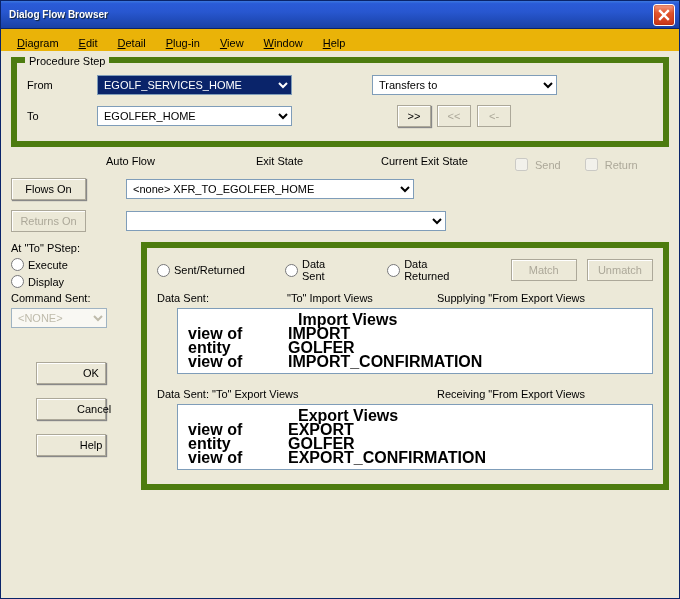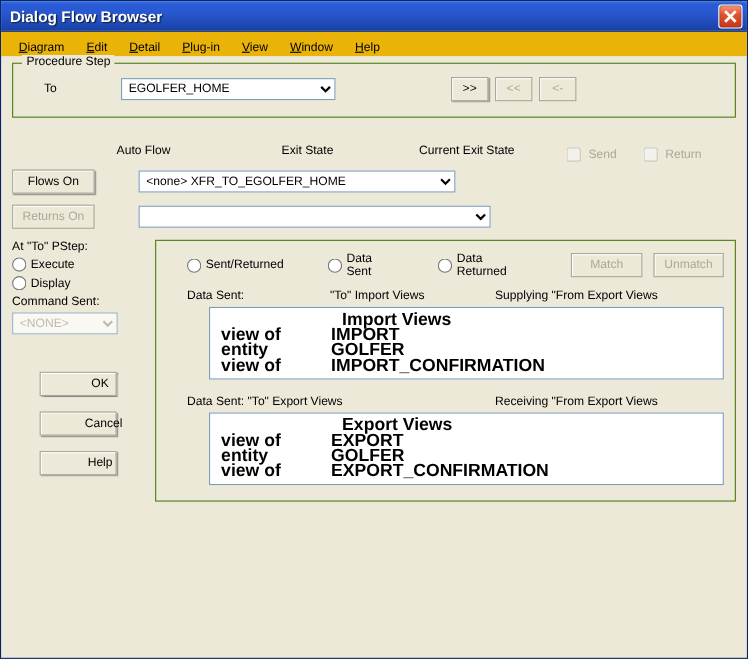--- a/index.html
+++ b/index.html
@@ -15,21 +15,21 @@
     width: 680px; height: 599px;
     background: #ece9d8;
     border: 1px solid #0a246a;
     display: flex; flex-direction: column;
   }
   .titlebar {
     height: 28px;
     background: linear-gradient(to bottom,#3b77e0 0%,#2a5bd7 10%,#2857d0 40%,#1941a5 100%);
     display: flex; align-items: center;
     padding: 0 4px 0 8px;
-    color: #fff; font-weight: bold; font-size: 14px;
+    color: #fff; font-weight: bold; font-size: 10px;
     border-bottom: 1px solid #0a246a;
   }
   .titlebar .title { flex: 1; text-shadow: 1px 1px 1px #123; }
   .closebtn {
     width: 22px; height: 22px;
     background: linear-gradient(to bottom,#f6a086,#e1542c 40%,#c8361a);
     border: 1px solid #fff; border-radius: 3px;
     display:flex;align-items:center;justify-content:center;
     box-shadow: inset 0 0 2px #a02000;
     cursor: pointer;
@@ -44,24 +44,24 @@
   .menubar span {
     padding: 2px 8px;
     cursor: pointer;
   }
   .menubar span::first-letter { text-decoration: underline; }
   .content {
     flex:1; padding: 6px 10px 10px 10px;
     position: relative;
   }
   .group {
-    border: 1px solid #4d7c0f;
+    border: 6px solid #4d7c0f;
     position: relative;
-    padding: 12px 10px 14px 28px;
-    margin-bottom: 20px;
+    padding: 12px 10px 14px 10px;
+    margin-bottom: 4px;
   }
   .group > .legend {
     position: absolute; top: -8px; left: 8px;
     background:#ece9d8; padding: 0 4px;
   }
   .row { display:flex; align-items:center; margin-bottom:10px; }
   .lbl { width: 70px; }
   select, input[type=text] {
     font: 11px Tahoma, Arial, sans-serif;
     border: 1px solid #7f9db9;
@@ -130,20 +130,30 @@
     <span>Plug-in</span>
     <span>View</span>
     <span>Window</span>
     <span>Help</span>
   </div>
 
   <div class="content">
 
     <div class="group">
       <span class="legend">Procedure Step</span>
+      <div class="row">
+        <span class="lbl">From</span>
+        <select class="selected-highlight" style="width:195px">
+          <option>EGOLF_SERVICES_HOME</option>
+        </select>
+        <div style="width:80px"></div>
+        <select style="width:185px">
+          <option>Transfers to</option>
+        </select>
+      </div>
       <div class="row" style="margin-bottom:0">
         <span class="lbl">To</span>
         <select style="width:195px">
           <option>EGOLFER_HOME</option>
         </select>
         <div style="width:80px"></div>
         <div class="flowbtns">
           <button class="btn">&gt;&gt;</button>
           <button class="btn disabled" disabled="">&lt;&lt;</button>
           <button class="btn disabled" disabled="">&lt;-</button>

